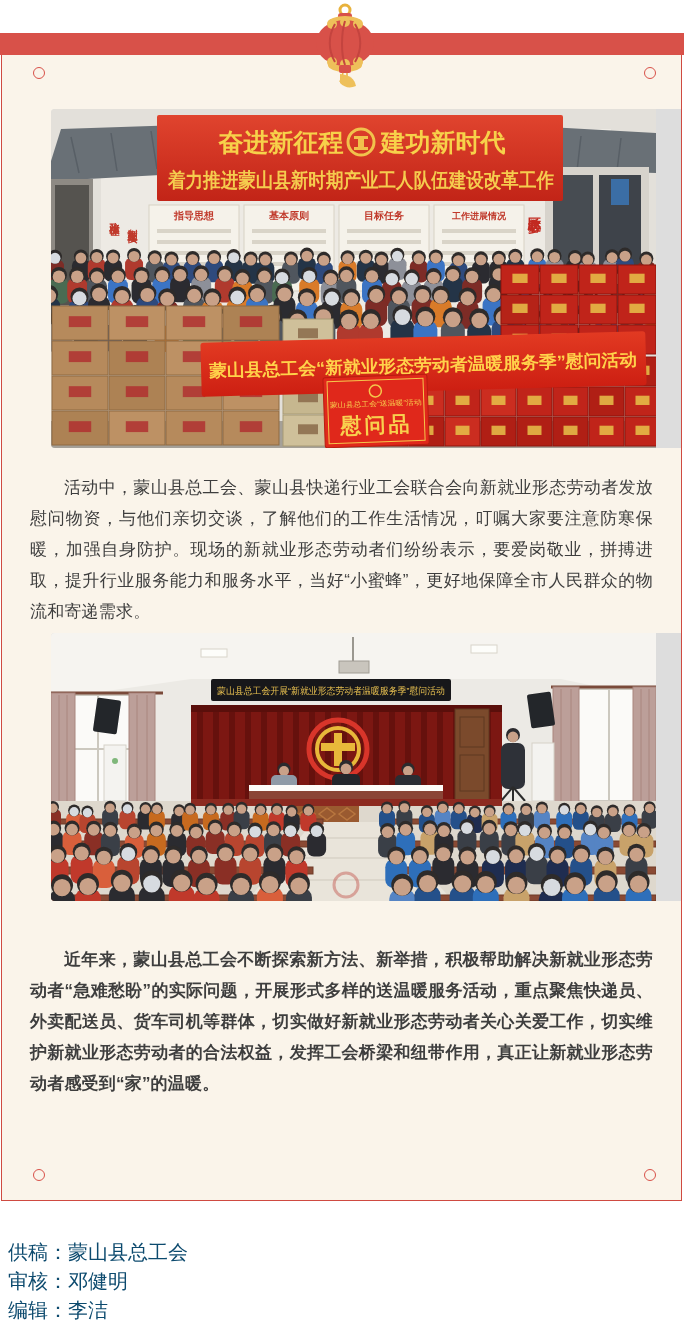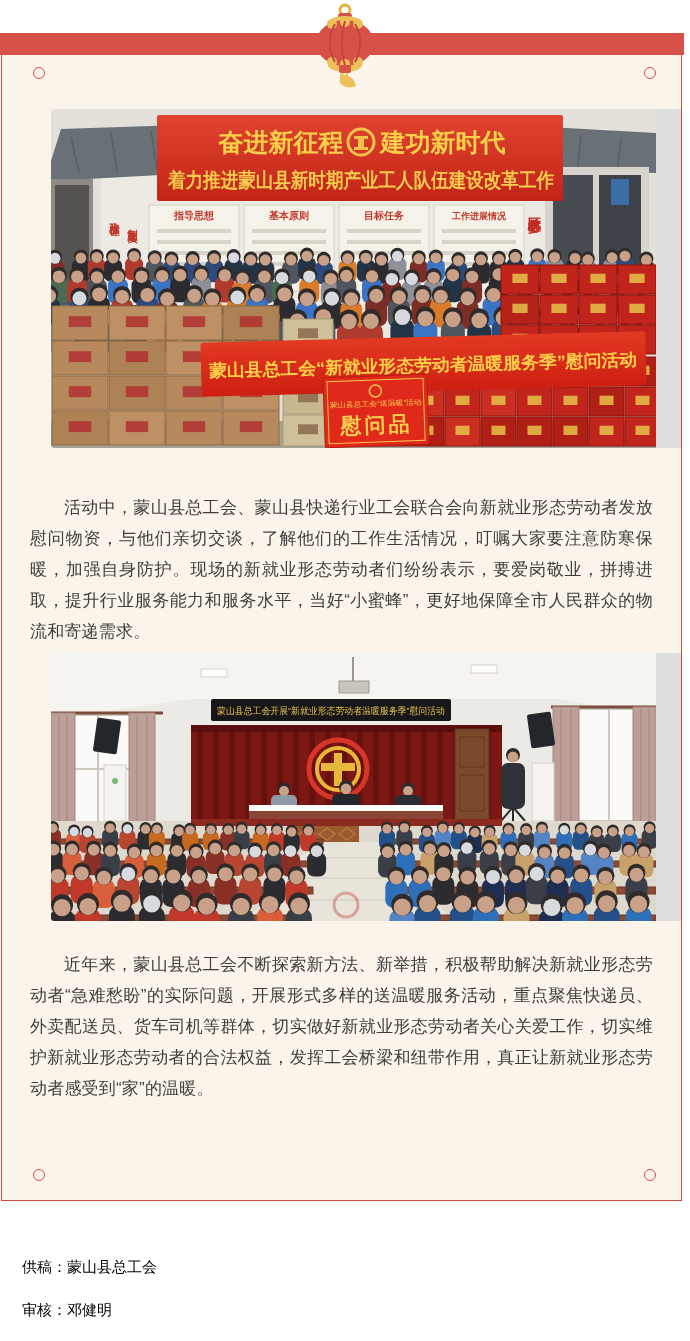--- a/index.html
+++ b/index.html
@@ -26,40 +26,40 @@
   }
   .ring.tl{top:12px;left:31px;}
   .ring.tr{top:12px;right:25px;}
   .ring.bl{bottom:19px;left:31px;}
   .ring.br{bottom:19px;right:25px;}
   .content{padding:44px 28px 0 28px;}
   .para{
     margin:0;color:#3e3e3e;font-size:17px;line-height:31px;
     text-indent:2em;letter-spacing:0.2px;text-align:justify;
   }
-  .para.p2{margin-top:44px;}
-  .para.p3{margin-top:28px;}
+  .para.p2{margin-top:24px;}
+  .para.p3{margin-top:43px;font-weight:bold;}
   .photo{
     position:relative;width:684px;border-radius:4px;overflow:hidden;
     margin-left:21px;background:#ddd;
   }
   .photo1{height:339px;margin-top:10px;}
   .photo2{height:268px;margin-top:6px;}
   .vtext{
     position:absolute;writing-mode:vertical-rl;color:#c0392b;
     font-weight:bold;letter-spacing:1px;
   }
   .vt1{left:56px;top:105px;font-size:10px;}
   .vt2{left:74px;top:112px;font-size:10px;}
   .vt3{left:474px;top:98px;font-size:13px;color:#c22a20;}
   .credits{
     position:absolute;left:8px;top:1238px;
   }
   .credit-line{
-    color:#000000;font-size:15px;line-height:29px;margin:14px;
+    color:#0c4a6e;font-size:20px;line-height:29px;margin:0;
   }
   svg text{font-family:"Liberation Sans","DejaVu Sans",sans-serif;}
 </style>
 </head>
 <body>
 
 <div class="top-bar"></div>
 
 <svg class="lantern" viewBox="0 0 96 86">
   <circle cx="48" cy="8" r="5" fill="none" stroke="#e8b23c" stroke-width="3"></circle>

